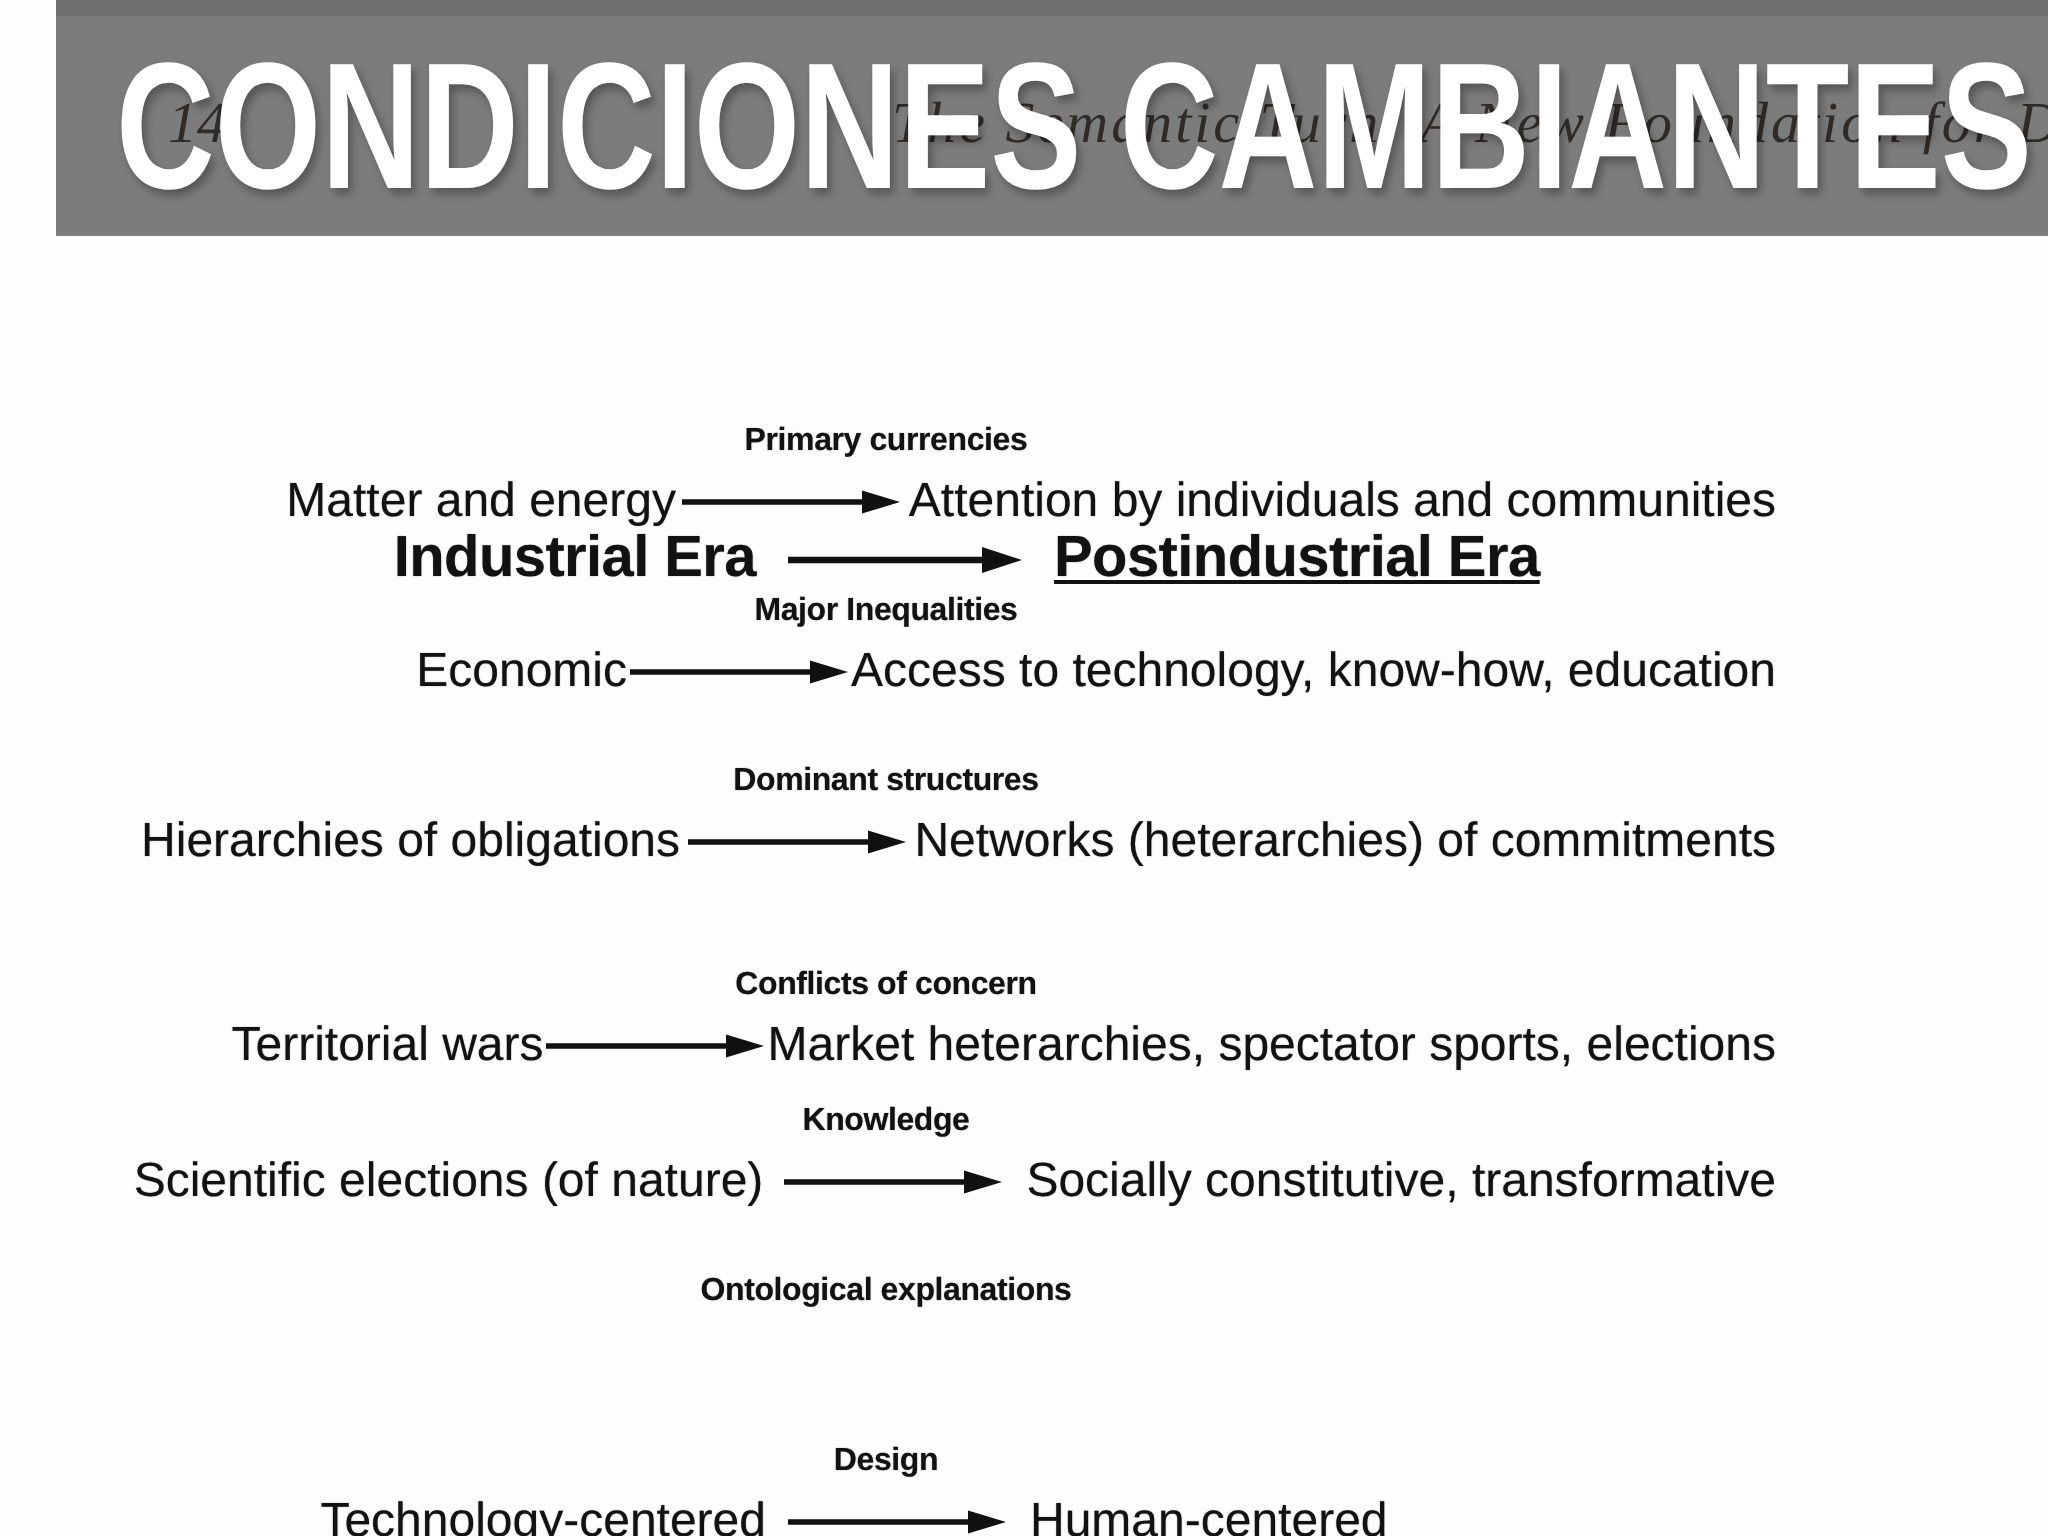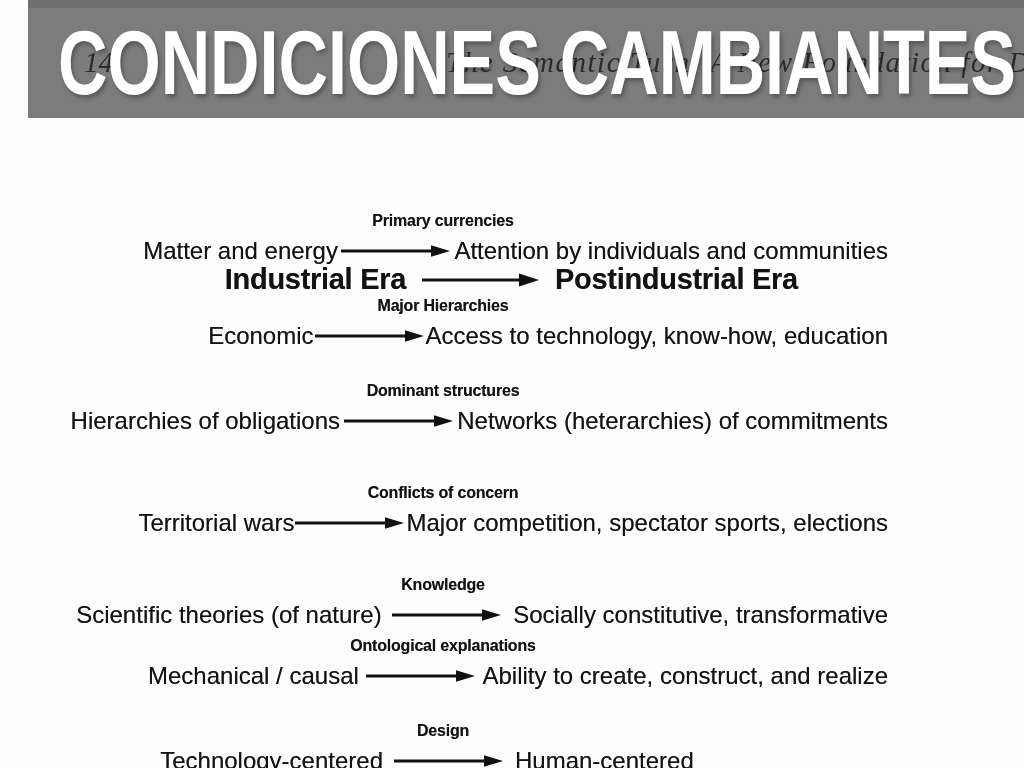--- a/index.html
+++ b/index.html
@@ -41,46 +41,46 @@
 
   
   .scan{
     position:absolute; top:118px; left:0; width:1024px; height:650px;
     background:var(--page-background);
     text-shadow: 0 0 0.6px rgba(10,10,10,0.55);
   }
   .era-row{
     position:absolute; top:-118px; margin-top:263px; 
     left:0; width:1024px; display:flex; align-items:center;
-    font-weight:700; font-size:29px; letter-spacing:-0.3px;padding-left:28px;
+    font-weight:700; font-size:29px; letter-spacing:-0.3px;
   }
   .era-left{ width:378px; text-align:right; white-space:nowrap; }
   .era-arrowbox{ width:149px; display:flex; justify-content:center; align-items:center; }
-  .era-right{ white-space:nowrap; }
+  .era-right{ white-space:nowrap;text-decoration:underline; }
 
   .group{ position:absolute; left:0; width:1024px; height:60px; }
   .group-heading{
     position:absolute; top:0; left:0; width:886px; text-align:center;
     font-weight:700; font-size:16px; line-height:26px; letter-spacing:-0.2px;
     white-space:nowrap;
   }
   .row{
     position:absolute; top:29px; left:0; width:888px;
     display:flex; align-items:center; font-size:24px; line-height:27px;
   }
   .col-left{ width:383px; text-align:right; white-space:nowrap; }
   .col-arrowbox{ width:132px; display:flex; justify-content:center; align-items:center; }
   .col-right{ white-space:nowrap; }
 
   
   .g0{ top:90px; }   
   .g1{ top:175px; }  
   .g2{ top:260px;padding-left:44px; }  
   .g3{ top:362px; }  
-  .g4{ top:454px; }  
+  .g4{ top:430px; }  
   .g5{ top:515px; }  
   .g6{ top:600px; }  
 
   .arrow-svg{ display:block; }
 </style>
 </head>
 <body>
 
 <div class="slide">
 
@@ -115,21 +115,21 @@
           <svg class="arrow-svg" width="112" height="16" viewBox="0 0 112 16">
             <line x1="1" y1="8" x2="93" y2="8" stroke="#111" stroke-width="2.8"></line>
             <polygon points="91,2.2 110,8 91,13.8" fill="#111"></polygon>
           </svg>
         </div>
         <div class="col-right">Attention by individuals and communities</div>
       </div>
     </div>
 
     <div class="group g1">
-      <div class="group-heading">Major Hierarchies</div>
+      <div class="group-heading">Major Inequalities</div>
       <div class="row">
         <div class="col-left">Economic</div>
         <div class="col-arrowbox">
           <svg class="arrow-svg" width="112" height="16" viewBox="0 0 112 16">
             <line x1="1" y1="8" x2="93" y2="8" stroke="#111" stroke-width="2.8"></line>
             <polygon points="91,2.2 110,8 91,13.8" fill="#111"></polygon>
           </svg>
         </div>
         <div class="col-right">Access to technology, know-how, education</div>
       </div>
@@ -152,50 +152,40 @@
     <div class="group g3">
       <div class="group-heading">Conflicts of concern</div>
       <div class="row">
         <div class="col-left">Territorial wars</div>
         <div class="col-arrowbox">
           <svg class="arrow-svg" width="112" height="16" viewBox="0 0 112 16">
             <line x1="1" y1="8" x2="93" y2="8" stroke="#111" stroke-width="2.8"></line>
             <polygon points="91,2.2 110,8 91,13.8" fill="#111"></polygon>
           </svg>
         </div>
-        <div class="col-right">Major competition, spectator sports, elections</div>
+        <div class="col-right">Market heterarchies, spectator sports, elections</div>
       </div>
     </div>
 
     <div class="group g4">
       <div class="group-heading">Knowledge</div>
       <div class="row">
-        <div class="col-left">Scientific theories (of nature)</div>
+        <div class="col-left">Scientific elections (of nature)</div>
         <div class="col-arrowbox">
           <svg class="arrow-svg" width="112" height="16" viewBox="0 0 112 16">
             <line x1="1" y1="8" x2="93" y2="8" stroke="#111" stroke-width="2.8"></line>
             <polygon points="91,2.2 110,8 91,13.8" fill="#111"></polygon>
           </svg>
         </div>
         <div class="col-right">Socially constitutive, transformative</div>
       </div>
     </div>
 
     <div class="group g5">
       <div class="group-heading">Ontological explanations</div>
-      <div class="row">
-        <div class="col-left">Mechanical / causal</div>
-        <div class="col-arrowbox">
-          <svg class="arrow-svg" width="112" height="16" viewBox="0 0 112 16">
-            <line x1="1" y1="8" x2="93" y2="8" stroke="#111" stroke-width="2.8"></line>
-            <polygon points="91,2.2 110,8 91,13.8" fill="#111"></polygon>
-          </svg>
-        </div>
-        <div class="col-right">Ability to create, construct, and realize</div>
-      </div>
     </div>
 
     <div class="group g6">
       <div class="group-heading">Design</div>
       <div class="row">
         <div class="col-left">Technology-centered</div>
         <div class="col-arrowbox">
           <svg class="arrow-svg" width="112" height="16" viewBox="0 0 112 16">
             <line x1="1" y1="8" x2="93" y2="8" stroke="#111" stroke-width="2.8"></line>
             <polygon points="91,2.2 110,8 91,13.8" fill="#111"></polygon>

